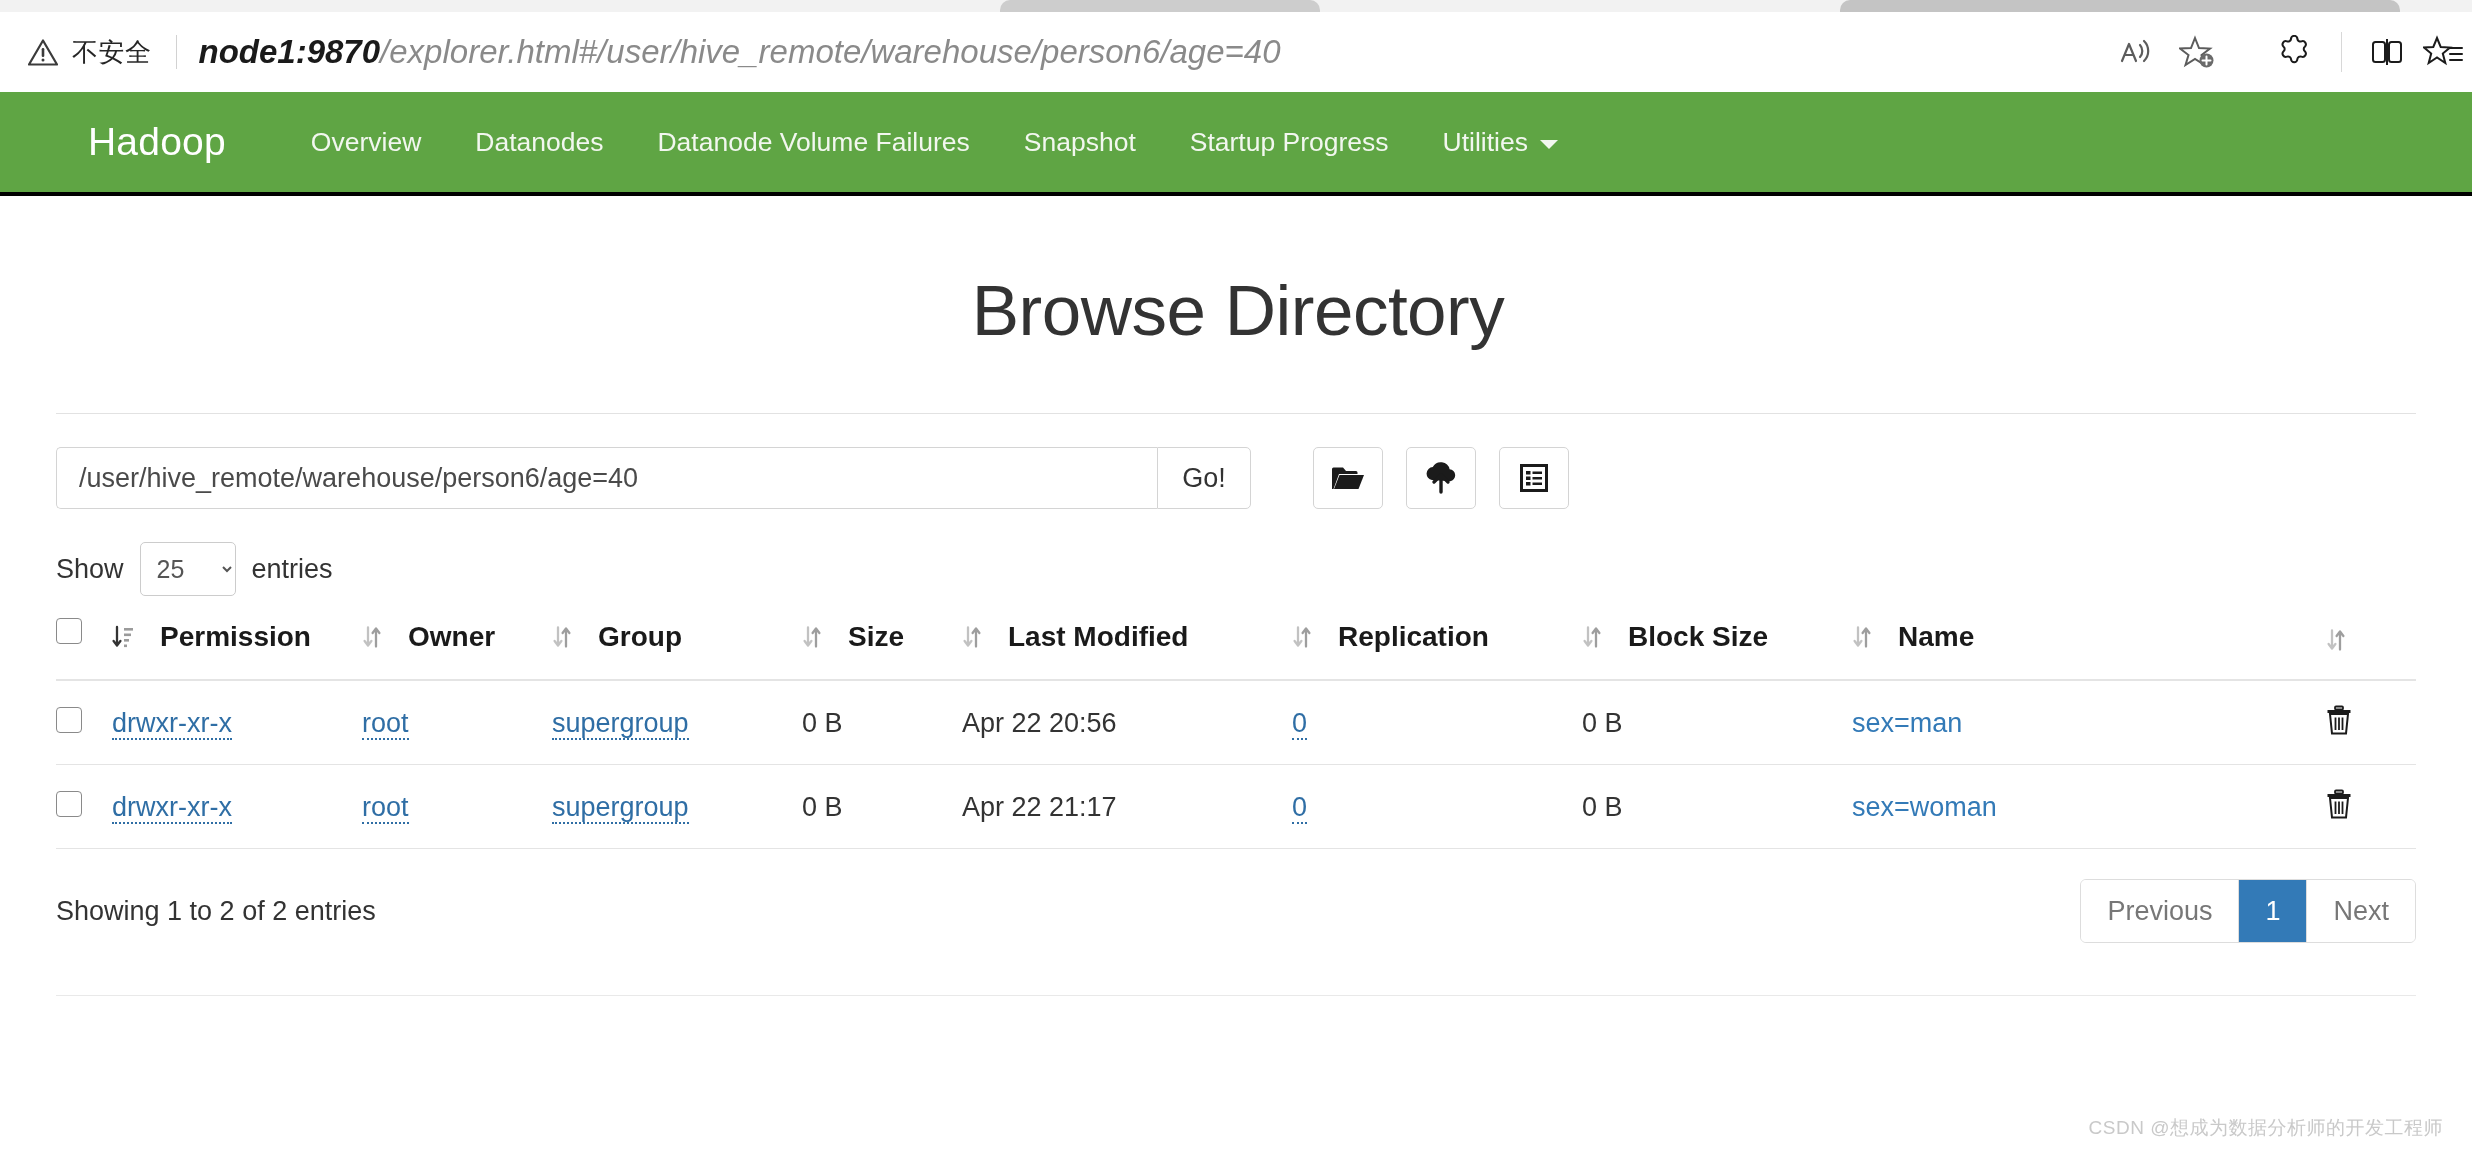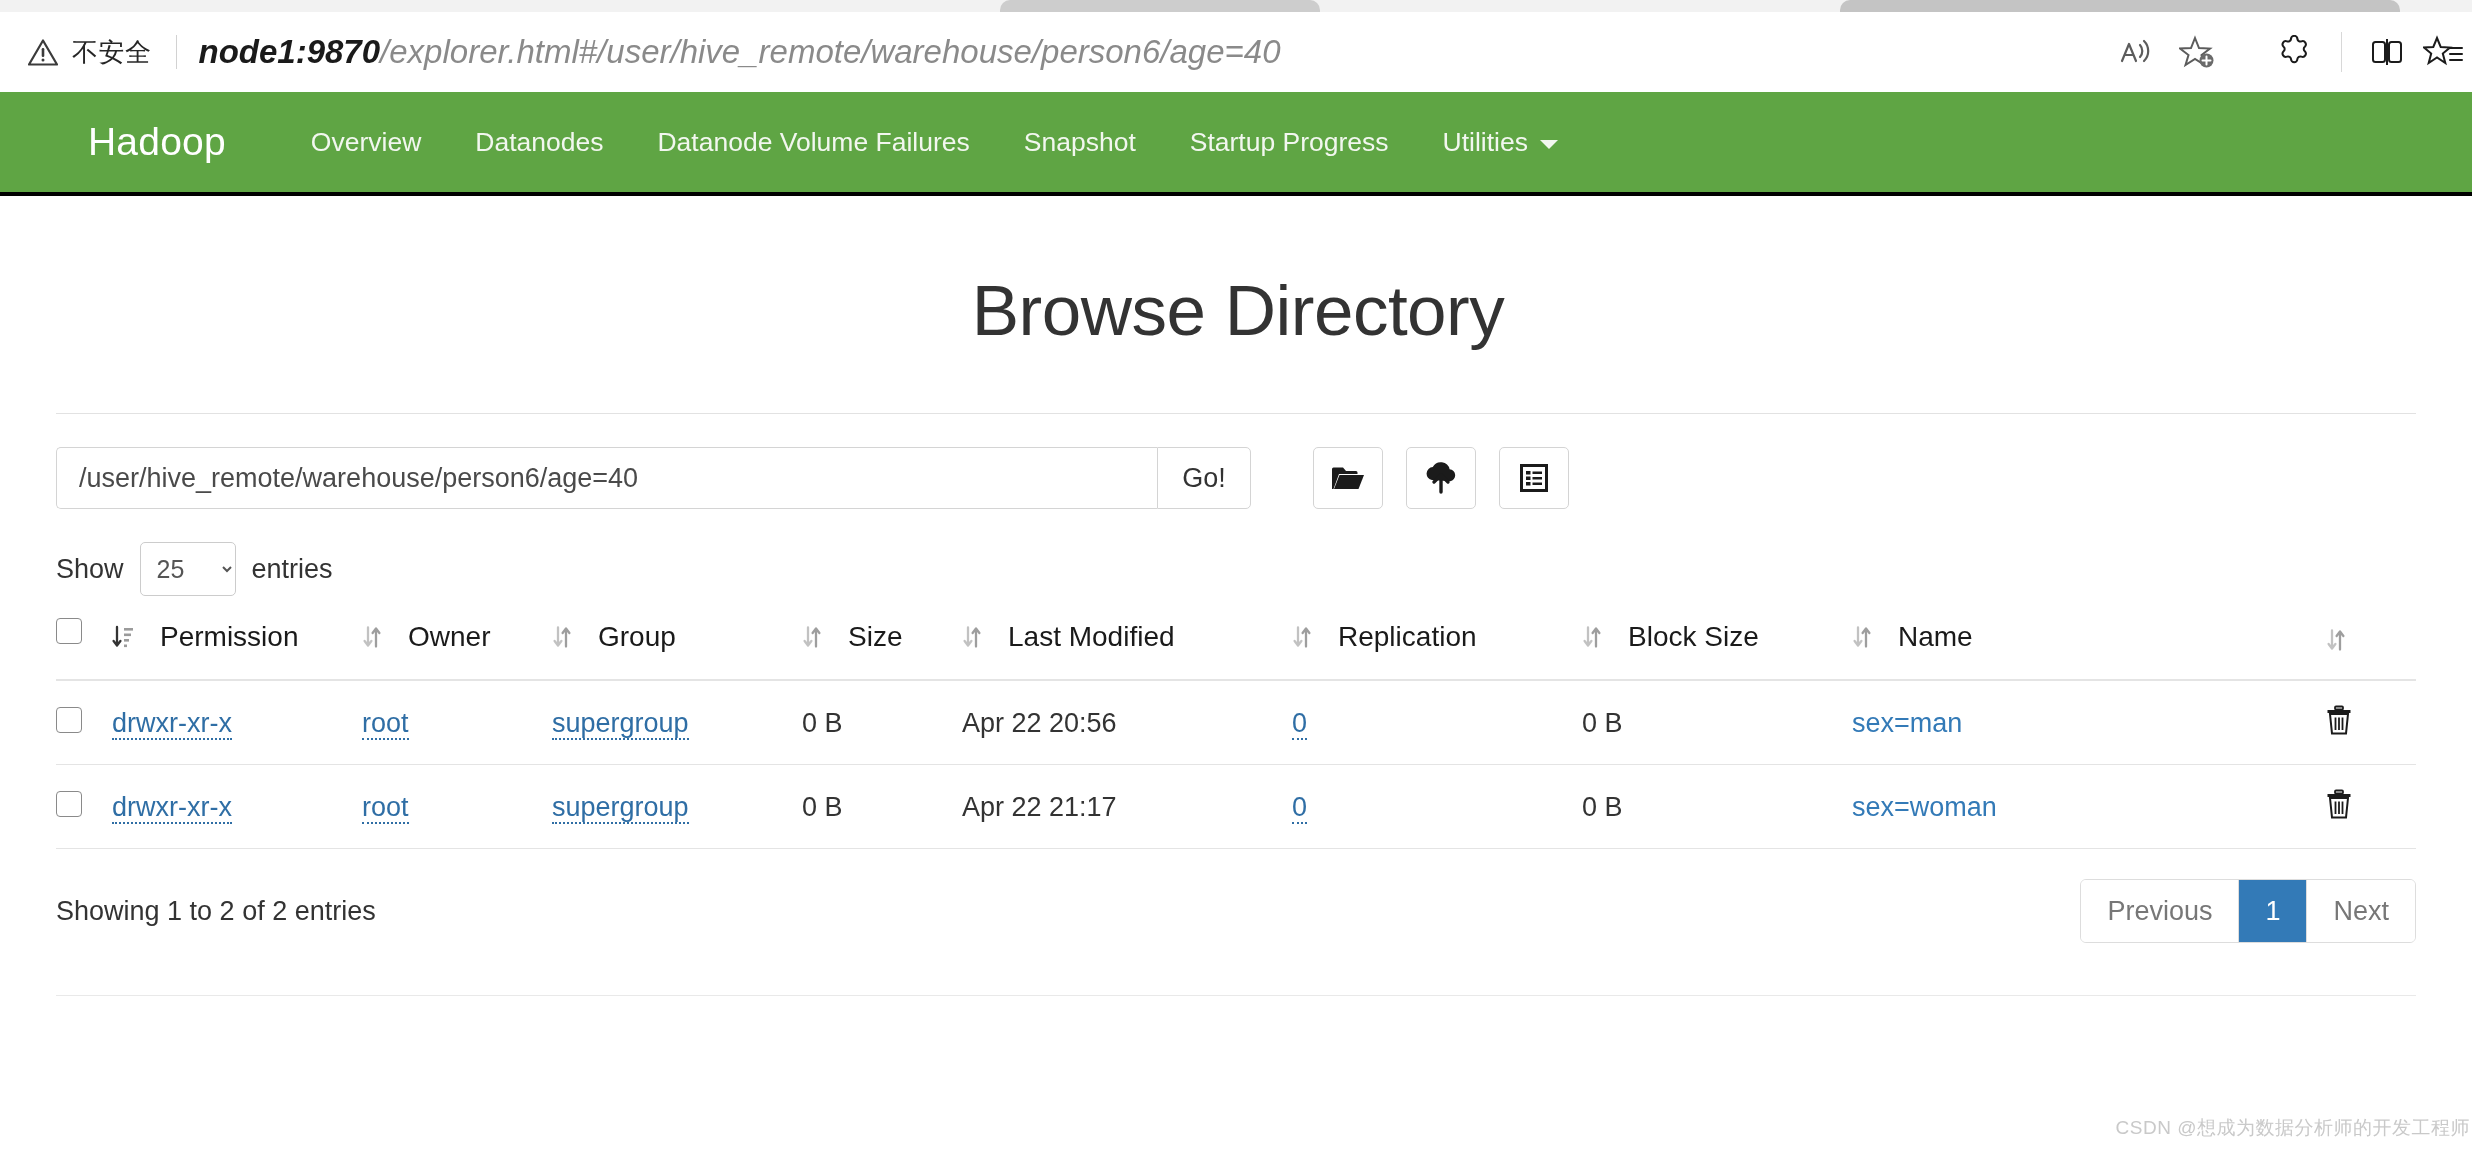--- a/index.html
+++ b/index.html
@@ -276,21 +276,21 @@
 
   
   table.files {
     width: 100%;
     border-collapse: collapse;
     margin-top: 22px;
   }
   table.files thead th {
     text-align: left;
     font-size: 28px;
-    font-weight: normal;
+    font-weight: bold;
     color: #1a1a1a;
     padding: 0 0 26px 0;
     border-bottom: 2px solid #e4e4e4;
     vertical-align: bottom;
     white-space: nowrap;
     margin-top: 11px;
   }
   .th-inner { display: flex; align-items: center; gap: 0; }
   .sort-ico {
     display: inline-block;
@@ -387,21 +387,21 @@
     margin: 52px 0 0 0;
   }
   .copyright {
     font-size: 27px;
     color: #333333;
     margin-top: 38px;
   }
 
   .watermark {
     position: absolute;
-    right: 2px;
+    right: 29px;
     bottom: 10px;
     font-size: 19px;
     color: #c9c9c9;
     white-space: nowrap;
     letter-spacing: 0.5px;
   }
 </style>
 </head>
 <body>
 

